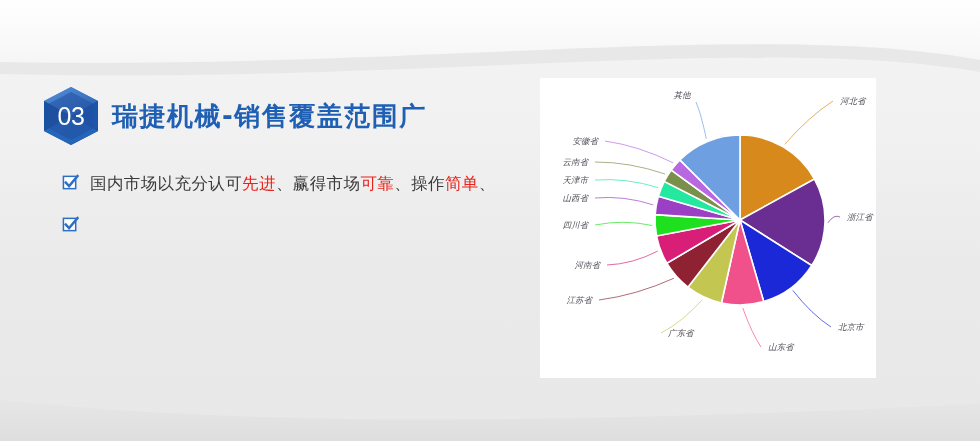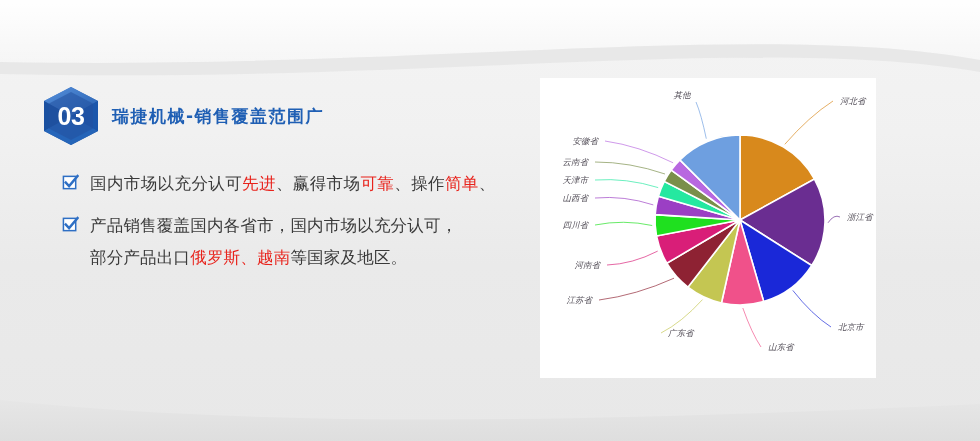--- a/index.html
+++ b/index.html
@@ -43,28 +43,28 @@
     flex: 0 0 auto;
   }
   .hex-num {
     position: absolute;
     left: 0; top: 0;
     width: 58px; height: 60px;
     display: flex;
     align-items: center;
     justify-content: center;
     font-size: 25px;
-    font-weight: bold;
+    font-weight: normal;
     color: #ffffff;
     letter-spacing: -0.5px;
     font-family: "Liberation Sans", sans-serif;
   }
   .heading-title {
     margin-left: 12px;
-    font-size: 17px;
+    font-size: 26px;
     font-weight: bold;
     color: #1f5fb4;
     letter-spacing: 1.5px;
     font-family: "DejaVu Sans", "Liberation Sans", sans-serif;
     white-space: nowrap;
   }
 
   
   .bullets {
     position: absolute;
@@ -179,24 +179,20 @@
         <div class="bullet-body">
           <span class="bullet-line"><span>国内市场以充分认可</span><span class="hl">先进</span><span>、赢得市场</span><span class="hl">可靠</span><span>、操作</span><span class="hl">简单</span><span>、</span></span>
         </div>
       </div>
 
       <div class="bullet bullet-2">
         <svg class="check-icon" viewBox="0 0 18 18">
           <rect x="1.5" y="2.5" width="13" height="13" fill="#ffffff" stroke="#2e6fc4" stroke-width="1.6"></rect>
           <path d="M4 9 L7.5 12.8 L16.5 2.2" fill="none" stroke="#2e6fc4" stroke-width="2.6" stroke-linecap="square"></path>
         </svg>
-        <div class="bullet-body">
-          <span class="bullet-line"><span>产品销售覆盖国内各省市，国内市场以充分认可，</span></span>
-          <span class="bullet-line"><span>部分产品出口</span><span class="hl">俄罗斯、越南</span><span>等国家及地区。</span></span>
-        </div>
       </div>
 
     </div>
   </div>
 
   <div class="chart-panel">
     <svg class="chart-svg" width="385" height="300" viewBox="0 0 385 300">
       <g>
           <path d="M 200 142 L 200 57 A 85 85 0 0 1 274.4860678037284 101.05093770135421 Z" fill="#d8891c" stroke="#ffffff" stroke-width="1.6"></path>
           <path d="M 200 142 L 274.4860678037284 101.05093770135421 A 85 85 0 0 1 271.76787366767127 187.54527757321472 Z" fill="#6a2d91" stroke="#ffffff" stroke-width="1.6"></path>

